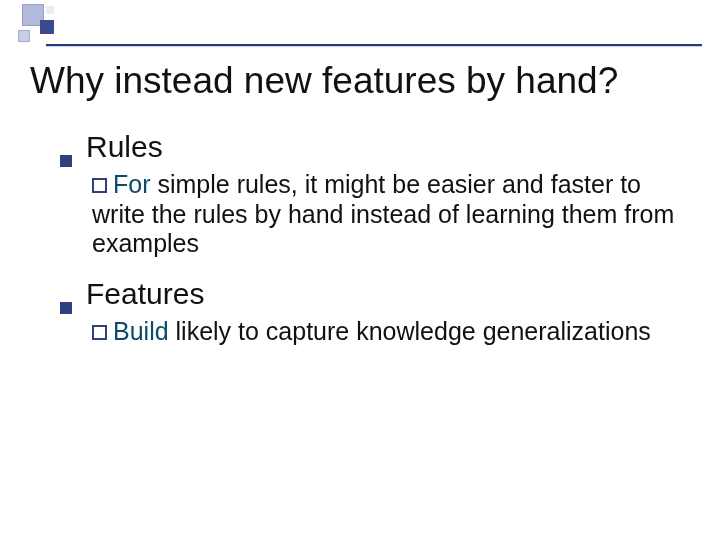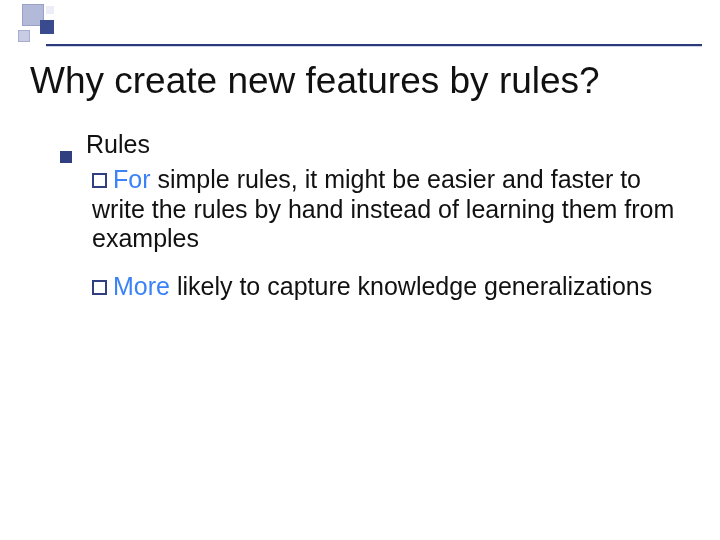--- a/index.html
+++ b/index.html
@@ -63,21 +63,21 @@
   .bullet-square {
     width: 12px;
     height: 12px;
     background: #2f3f80;
     margin-right: 14px;
     flex-shrink: 0;
     position: relative;
     top: 10px;
   }
   .lvl1-label {
-    font-size: 25px;
+    font-size: 30px;
     color: #111;
   }
   .lvl2 {
     margin-left: 32px;
     margin-bottom: 18px;
   }
   .lvl2-item {
     font-size: 25px;
     color: #111;
     line-height: 1.18;
@@ -87,51 +87,55 @@
     display: inline-block;
     width: 11px;
     height: 11px;
     border: 2px solid #2f3f80;
     margin-right: 6px;
     vertical-align: baseline;
     position: relative;
     top: 0px;
   }
   .lead {
-    color: #3b82f6;
+    color: #0c4a6e;
   }
 </style>
 </head>
 <body>
 
 <div class="corner-deco">
   <div class="sq sq1"></div>
   <div class="sq sq2"></div>
   <div class="sq sq3"></div>
   <div class="sq sq4"></div>
 </div>
 <div class="top-line"></div>
 
-<div class="title">Why create new features by rules?</div>
+<div class="title">Why instead new features by hand?</div>
 
 <div class="body">
 
   <div class="lvl1">
     <div class="lvl1-head">
       <div class="bullet-square"></div>
       <div class="lvl1-label">Rules</div>
     </div>
     <div class="lvl2">
       <div class="lvl2-item">
         <span class="hollow-square"></span><span class="lead">For</span><span> simple rules, it might be easier and faster to write the rules by hand instead of learning them from examples</span>
       </div>
     </div>
   </div>
 
   <div class="lvl1">
+    <div class="lvl1-head">
+      <div class="bullet-square"></div>
+      <div class="lvl1-label">Features</div>
+    </div>
     <div class="lvl2">
       <div class="lvl2-item">
-        <span class="hollow-square"></span><span class="lead">More</span><span> likely to capture knowledge generalizations</span>
+        <span class="hollow-square"></span><span class="lead">Build</span><span> likely to capture knowledge generalizations</span>
       </div>
     </div>
   </div>
 
 </div>
 
 </body></html>

